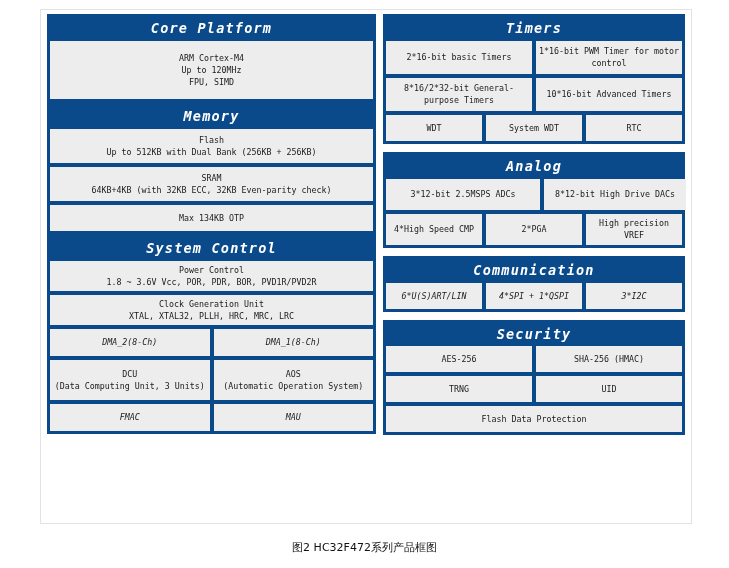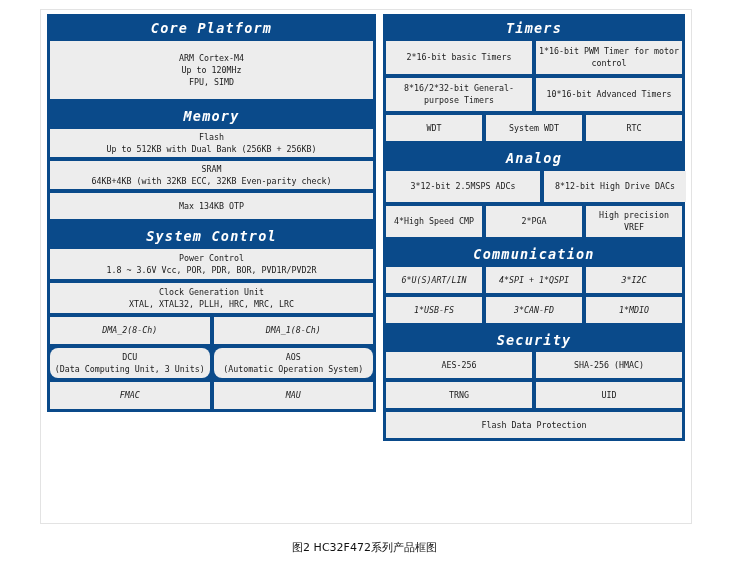--- a/index.html
+++ b/index.html
@@ -10,21 +10,21 @@
   }
   .figure-frame{
     position:absolute;left:40px;top:9px;width:652px;height:515px;
     border:1px solid #e3e3e3;box-sizing:border-box;background:#fff;
   }
   .diagram{
     position:absolute;left:47px;top:14px;width:645px;height:505px;
     display:flex;gap:7px;box-sizing:border-box;
   }
   .col-left{width:329px;display:flex;flex-direction:column;}
-  .col-right{width:302px;display:flex;flex-direction:column;}
+  .col-right{width:302px;display:flex;flex-direction:column;gap:8px;}
 
   .panel{
     background:#0a4a8a;padding:3px;box-sizing:border-box;
     display:flex;flex-direction:column;
   }
   .panel-title{
     color:#ffffff;font-style:italic;font-weight:bold;
     font-size:13.5px;letter-spacing:1.2px;
     text-align:center;padding:4px 0 5px 0;line-height:1.1;
     font-family:"DejaVu Sans Mono","Liberation Mono",monospace;
@@ -36,26 +36,26 @@
     font-size:8.3px;line-height:1.45;
     display:flex;align-items:center;justify-content:center;
     text-align:center;padding:4px 3px;box-sizing:border-box;
     white-space:pre-line;flex:1;
     font-family:"DejaVu Sans Mono","Liberation Mono",monospace;
   }
 
   
   .cell-core{height:58px;}
   
-  .cell-mem2{height:28px;}
+  .cell-mem2{height:34px;}
   .cell-mem1{height:26px;}
   
   .cell-sys2{height:30px;}
   .cell-sys1{height:27px;font-style:italic;}
-  .cell-sys2b{height:30px;border-radius:8px;}
+  .cell-sys2b{height:40px;}
   
   .cell-tm2{height:33px;}
   .cell-tm1{height:26px;}
   
   .cell-an2{height:31px;}
   
   .cell-cm{height:26px;font-style:italic;}
   
   .cell-sec{height:26px;}
 
@@ -172,25 +172,20 @@
     </div>
 
     <div class="panel">
       <div class="panel-title">Communication</div>
       <div class="rows">
         <div class="row">
           <div class="cell cell-cm">6*U(S)ART/LIN</div>
           <div class="cell cell-cm">4*SPI + 1*QSPI</div>
           <div class="cell cell-cm">3*I2C</div>
         </div>
-        <div class="row">
-          <div class="cell cell-cm">1*USB-FS</div>
-          <div class="cell cell-cm">3*CAN-FD</div>
-          <div class="cell cell-cm">1*MDIO</div>
-        </div>
       </div>
     </div>
 
     <div class="panel">
       <div class="panel-title">Security</div>
       <div class="rows">
         <div class="row">
           <div class="cell cell-sec">AES-256</div>
           <div class="cell cell-sec">SHA-256 (HMAC)</div>
         </div>

